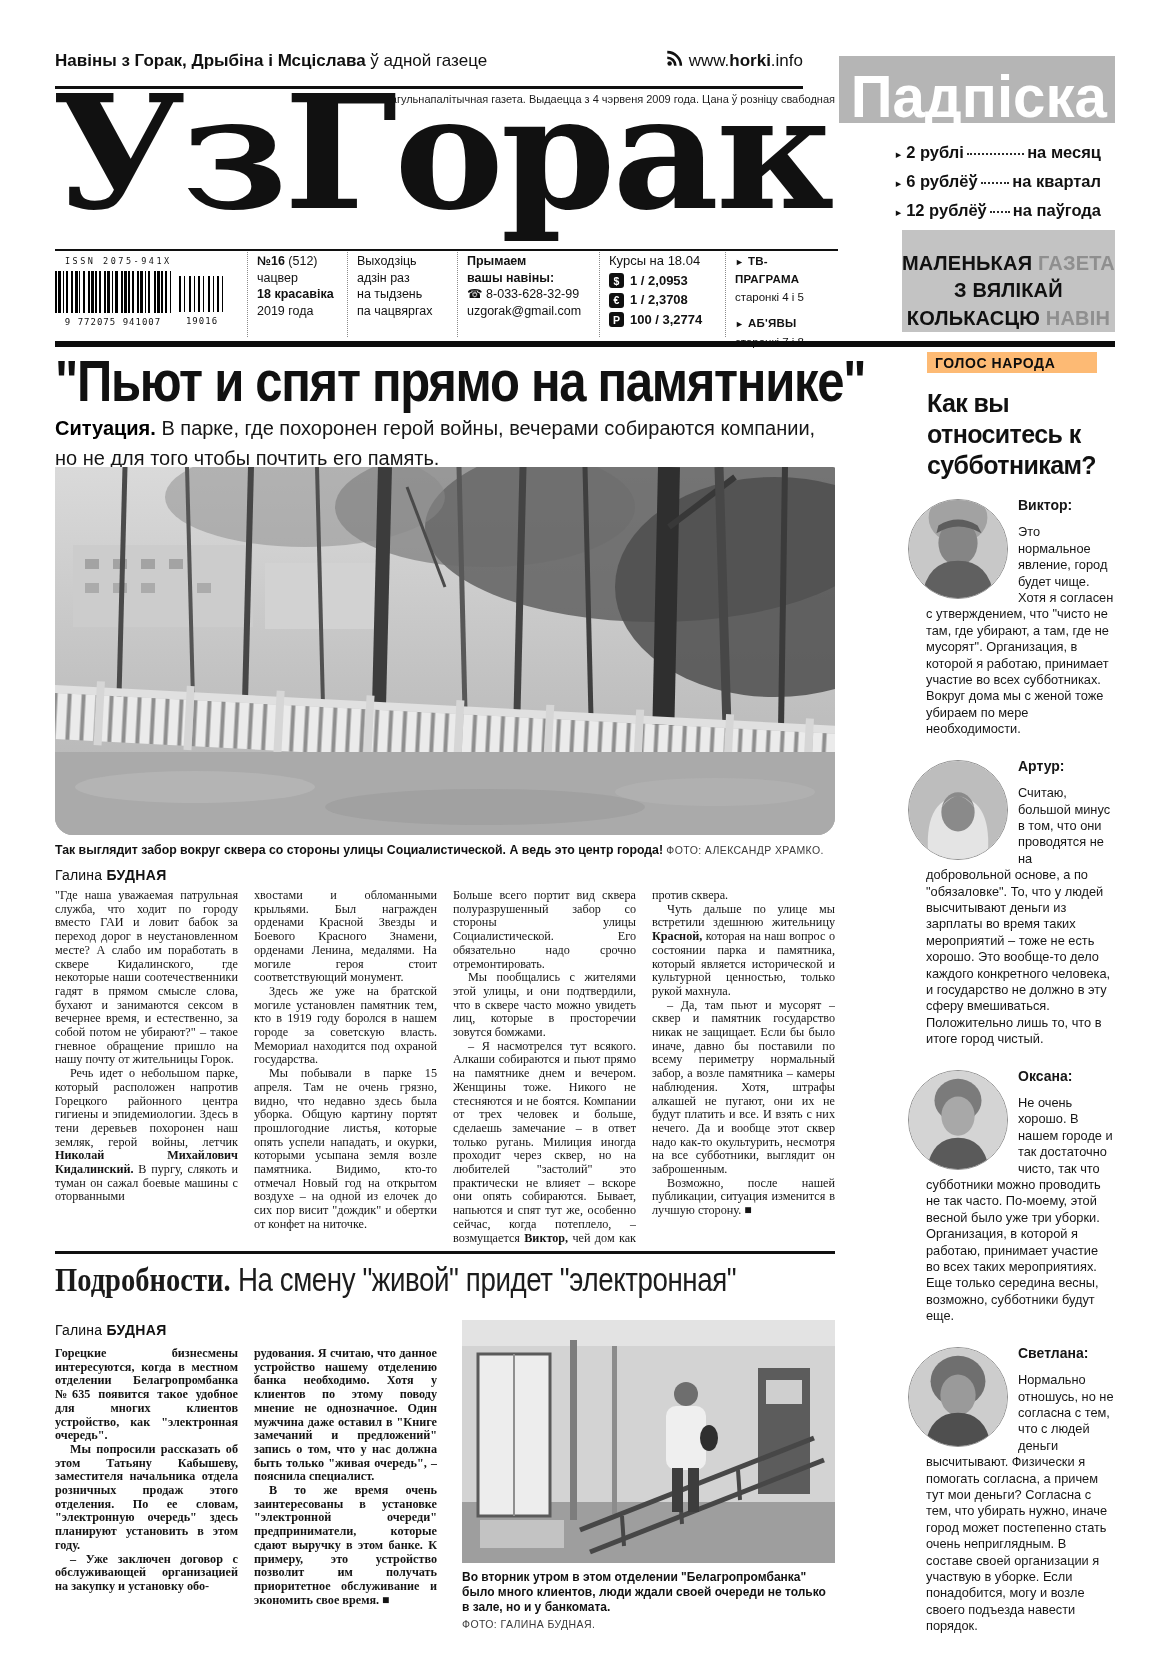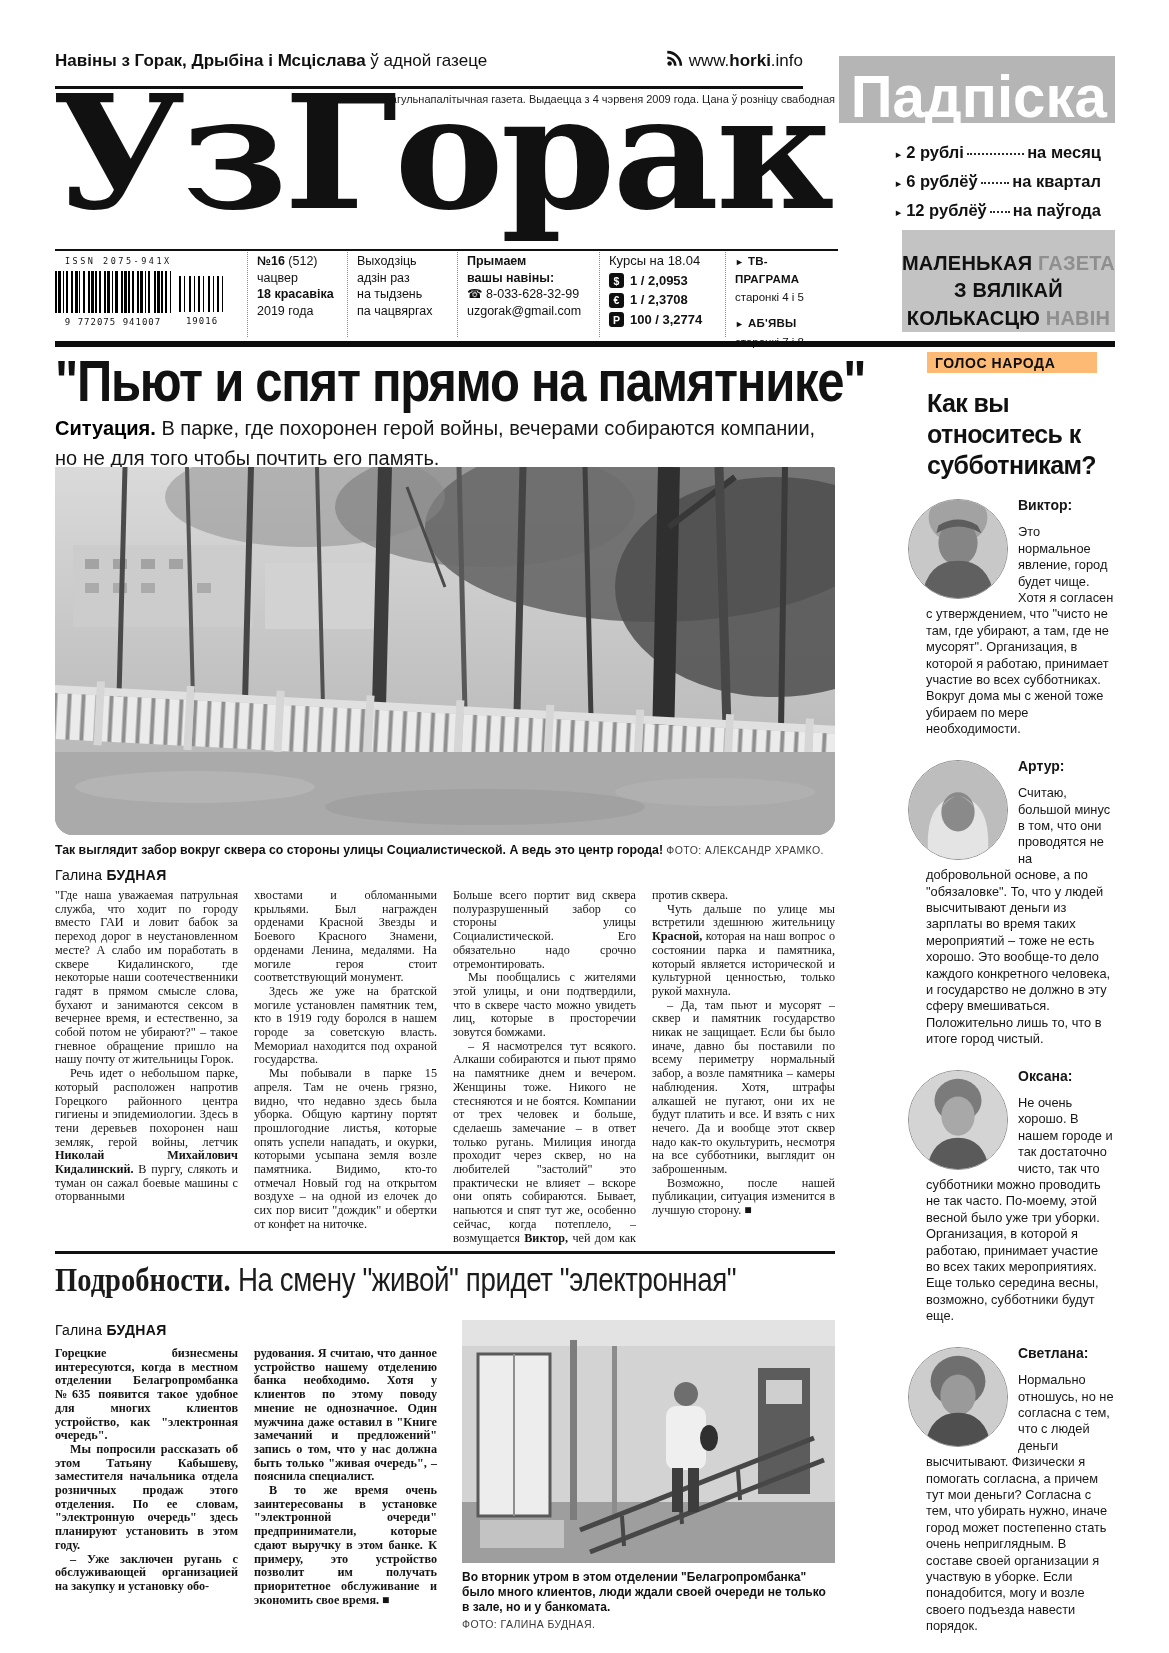--- a/index.html
+++ b/index.html
@@ -298,21 +298,21 @@
 </div>
 
 <div class="abs" id="rule2"></div>
 <h2 class="abs" id="details-head" style="margin:0; font-weight:normal;"><span class="dh-label">Подробности.</span><span class="dh-rest"> На смену "живой" придет "электронная"</span></h2>
 <div class="abs byline" id="details-byline"><span>Галина </span><b>БУДНАЯ</b></div>
 
 <div class="abs cols" id="details-cols">
   <div class="col">
       <p><span>Горецкие бизнесмены интересуются, когда в местном отделении Белагропромбанка №635 появится такое удобное для многих клиентов устройство, как "электронная очередь".</span></p>
       <p><span>Мы попросили рассказать об этом </span><b>Татьяну Кабышеву,</b><span> заместителя начальника отдела розничных продаж этого отделения. По ее словам, "электронную очередь" здесь планируют установить в этом году.</span></p>
-      <p><span>– Уже заключен ругань с обслуживающей организацией на закупку и установку обо-</span></p>
+      <p><span>– Уже заключен договор с обслуживающей организацией на закупку и установку обо-</span></p>
     </div>
   <div class="col">
       <p><span>рудования. Я считаю, что данное устройство нашему отделению банка необходимо. Хотя у клиентов по этому поводу мнение не однозначное. Один мужчина даже оставил в "Книге замечаний и предложений" запись о том, что у нас должна быть только "живая очередь", – пояснила специалист.</span></p>
       <p><span>В то же время очень заинтересованы в установке "электронной очереди" предприниматели, которые сдают выручку в этом банке. К примеру, это устройство позволит им получать приоритетное обслуживание и экономить свое время. ■</span></p>
     </div>
 </div>
 
 <div class="abs" id="bank-photo">
   <svg width="373" height="243" viewBox="0 0 373 243" preserveAspectRatio="none">
     <rect width="373" height="243" fill="#d3d3d3"></rect>

